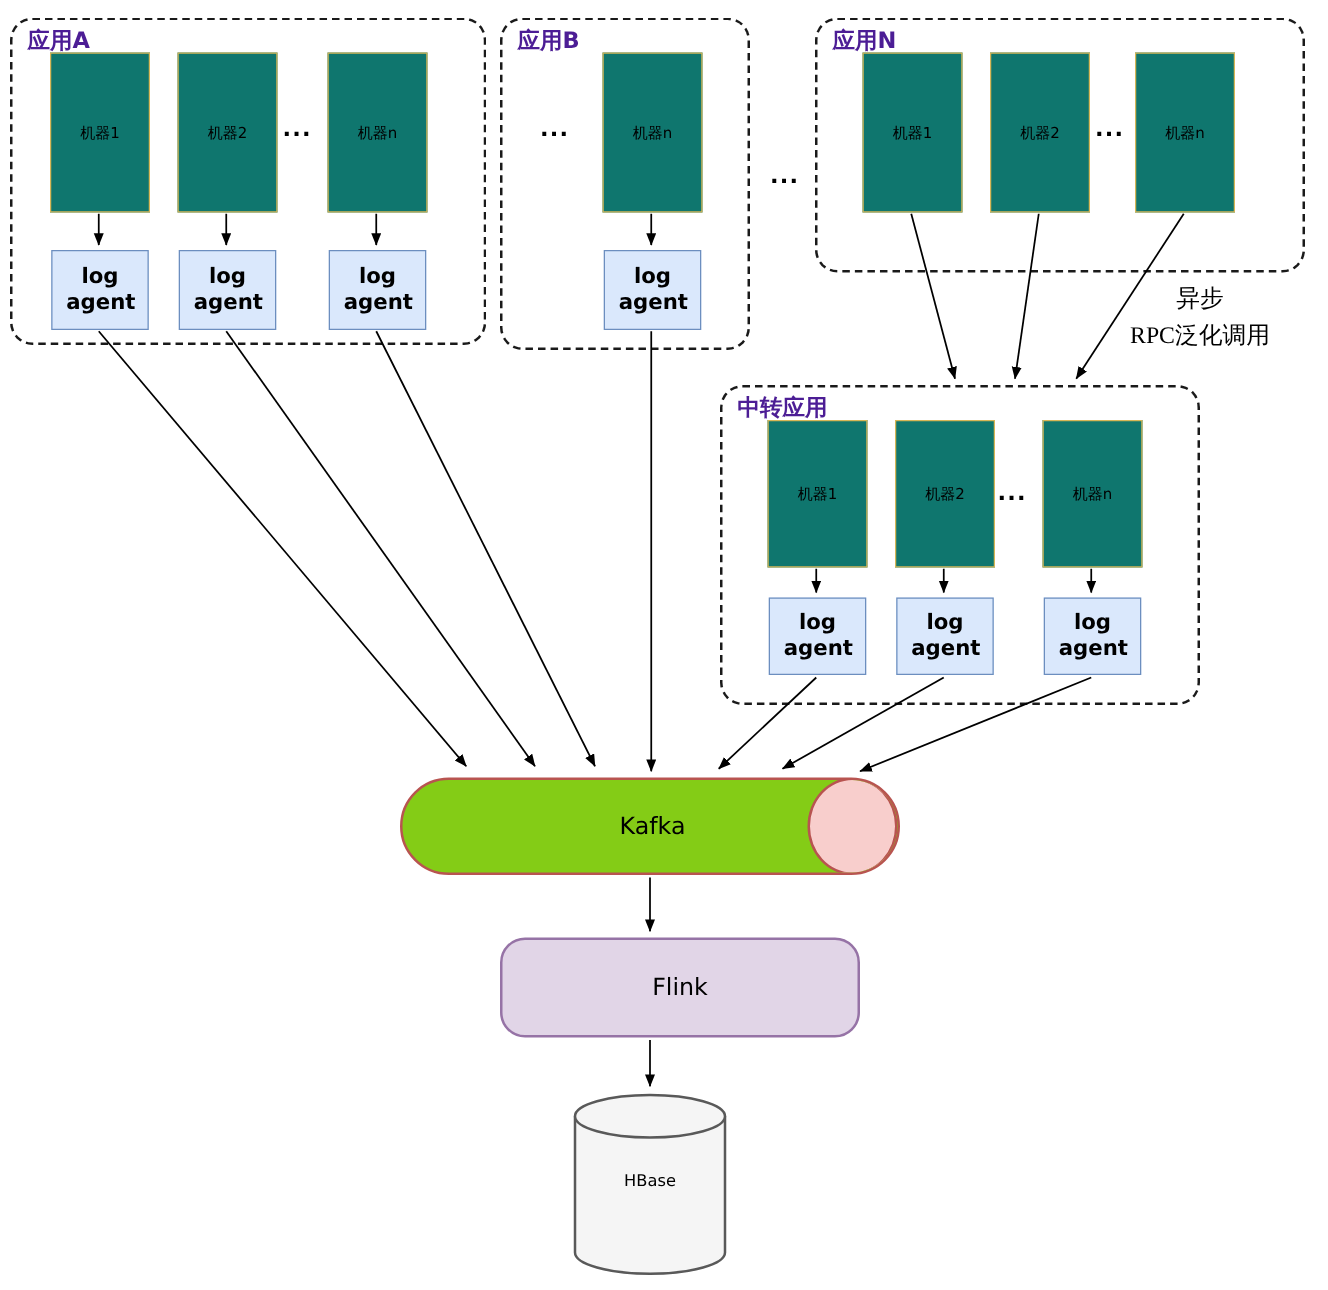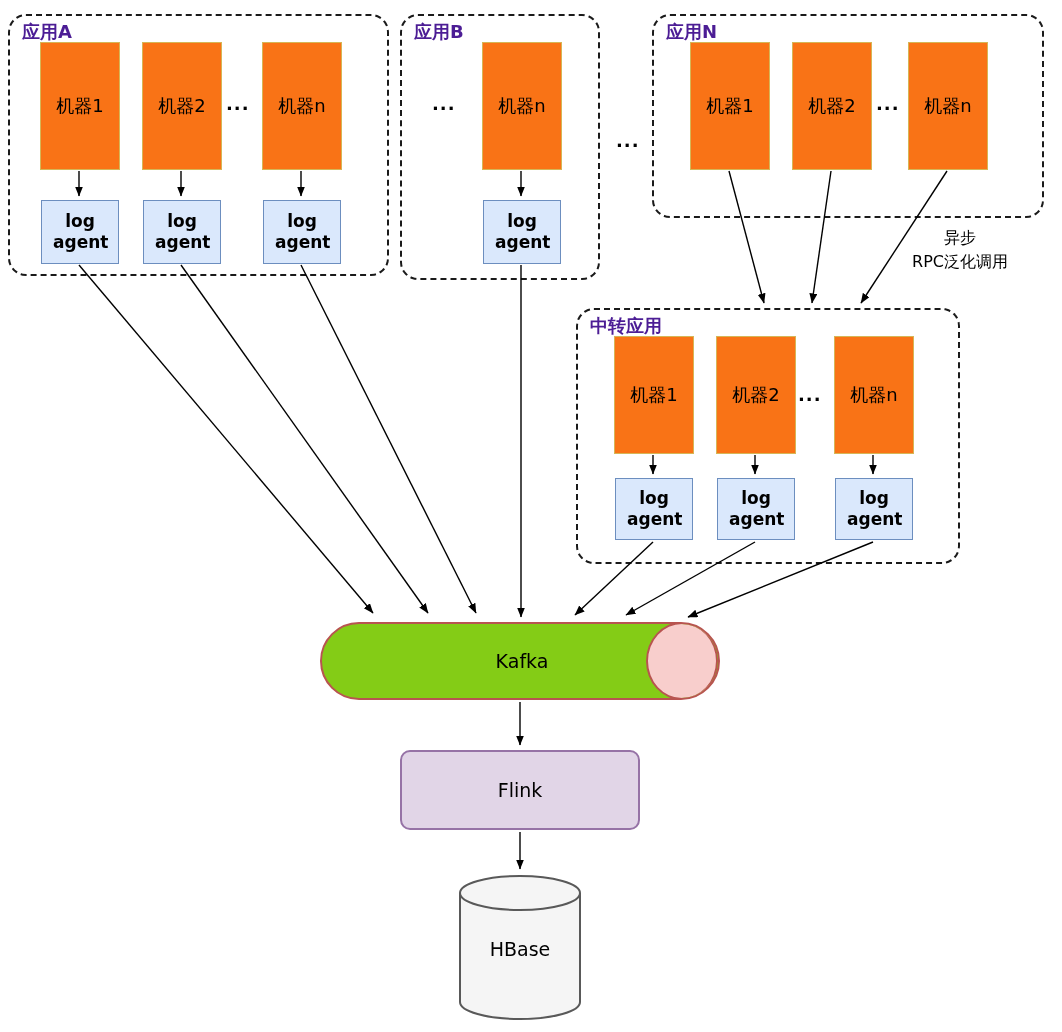--- a/index.html
+++ b/index.html
@@ -23,26 +23,26 @@
     left: 12px;
     top: 4px;
     font-size: 18px;
     font-weight: bold;
     color: #4c1d95;
   }
   .machine {
     position: absolute;
     width: 78px;
     height: 126px;
-    background: #f97316;
+    background: #0f766e;
     border: 1.5px solid #d6b656;
     display: flex;
     align-items: center;
     justify-content: center;
-    font-size: 18px;
+    font-size: 12px;
   }
   .agent {
     position: absolute;
     width: 76px;
     height: 62px;
     background: #dae8fc;
     border: 1.5px solid #6c8ebf;
     display: flex;
     align-items: center;
     justify-content: center;
@@ -56,22 +56,23 @@
     font-size: 18px;
     font-weight: bold;
     letter-spacing: 1px;
   }
   .note {
     position: absolute;
     left: 878px;
     top: 226px;
     width: 164px;
     text-align: center;
-    font-size: 16px;
+    font-size: 19px;
     line-height: 1.5;
+    font-family: Liberation Serif, serif;
   }
   .kafka {
     position: absolute;
     left: 320px;
     top: 622px;
     width: 400px;
     height: 78px;
     background: #84cc16;
     border: 2px solid #b85450;
     border-radius: 41px;
@@ -95,38 +96,38 @@
     height: 74px;
     display: flex;
     align-items: center;
     justify-content: center;
     font-size: 19px;
   }
   .flink {
     position: absolute;
     left: 400px;
     top: 750px;
-    width: 240px;
+    width: 288px;
     height: 80px;
     background: #e1d5e7;
     border: 2px solid #9673a6;
-    border-radius: 10px;
+    border-radius: 20px;
     box-sizing: border-box;
     display: flex;
     align-items: center;
     justify-content: center;
     font-size: 19px;
   }
   .hbase-label {
     position: absolute;
     left: 460px;
     top: 938px;
     width: 120px;
     text-align: center;
-    font-size: 19px;
+    font-size: 13px;
     z-index: 6;
   }
   svg.arrows {
     position: absolute;
     left: 0; top: 0;
     width: 1062px;
     height: 1032px;
     z-index: 5;
     pointer-events: none;
   }

